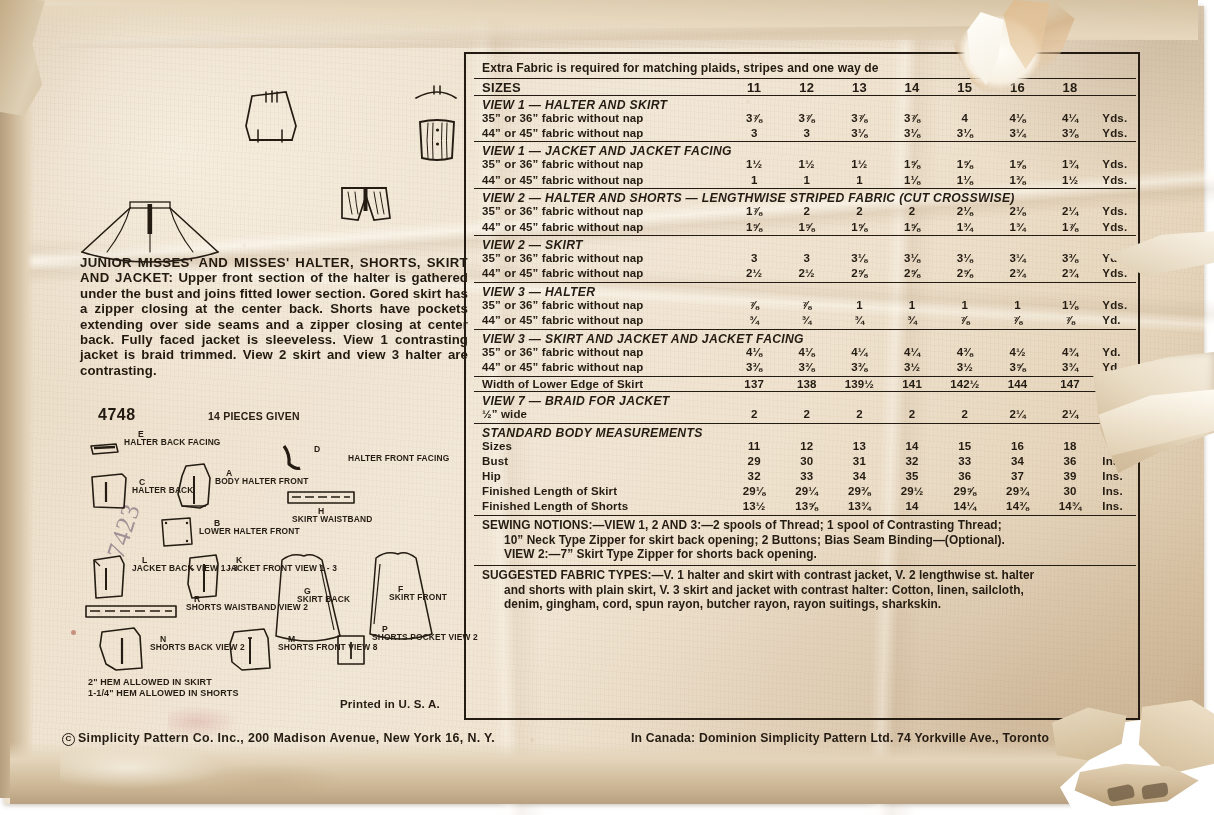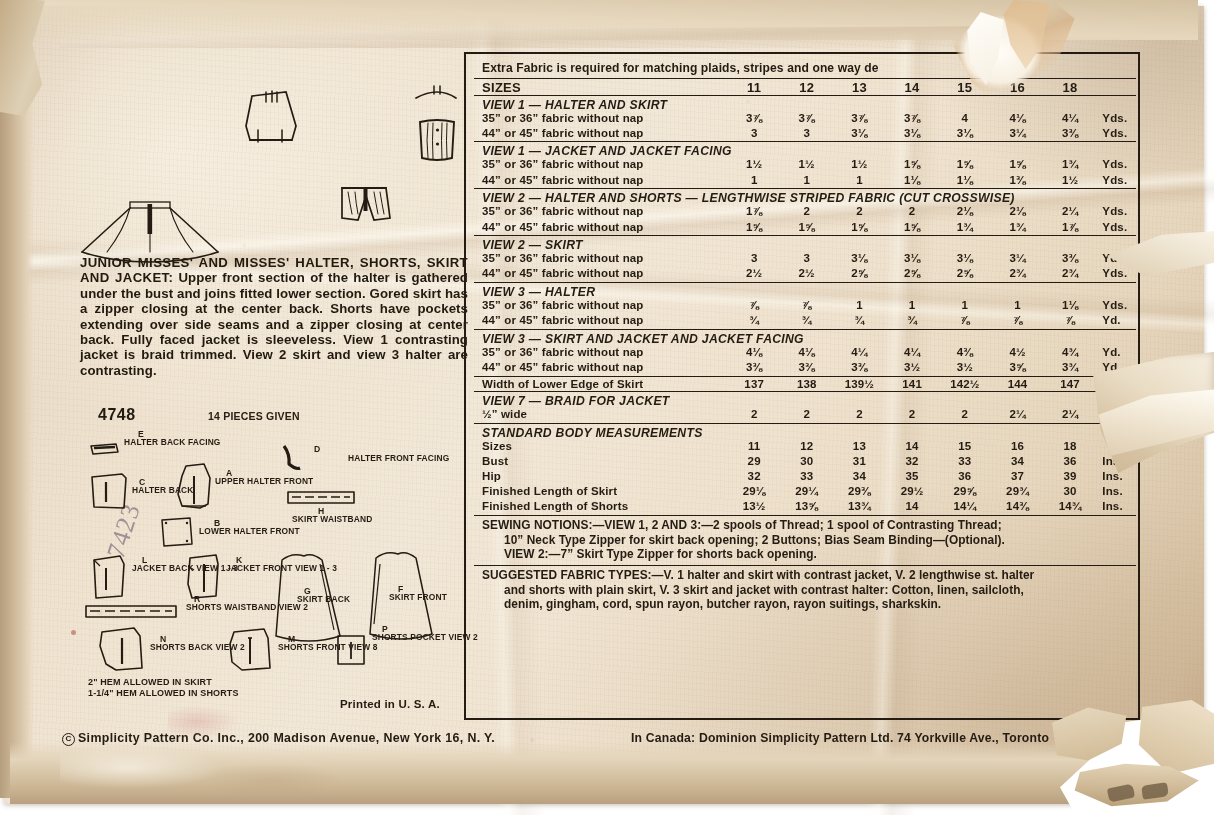--- a/index.html
+++ b/index.html
@@ -426,21 +426,21 @@
 
     <div class="pc-letter" style="left:52px; top:5px;">E</div>
     <div class="pc-label" style="left:38px; top:14px;">HALTER BACK
 FACING</div>
 
     <div class="pc-letter" style="left:53px; top:53px;">C</div>
     <div class="pc-label" style="left:46px; top:62px;">HALTER
 BACK</div>
 
     <div class="pc-letter" style="left:140px; top:44px;">A</div>
-    <div class="pc-label" style="left:129px; top:53px;">UPPER
+    <div class="pc-label" style="left:129px; top:53px;">BODY
 HALTER
 FRONT</div>
 
     <div class="pc-letter" style="left:128px; top:94px;">B</div>
     <div class="pc-label" style="left:113px; top:103px;">LOWER  HALTER
 FRONT</div>
 
     <div class="pc-letter" style="left:228px; top:20px;">D</div>
     <div class="pc-label" style="left:216px; top:30px;margin-left:46px;">HALTER FRONT FACING</div>
 

